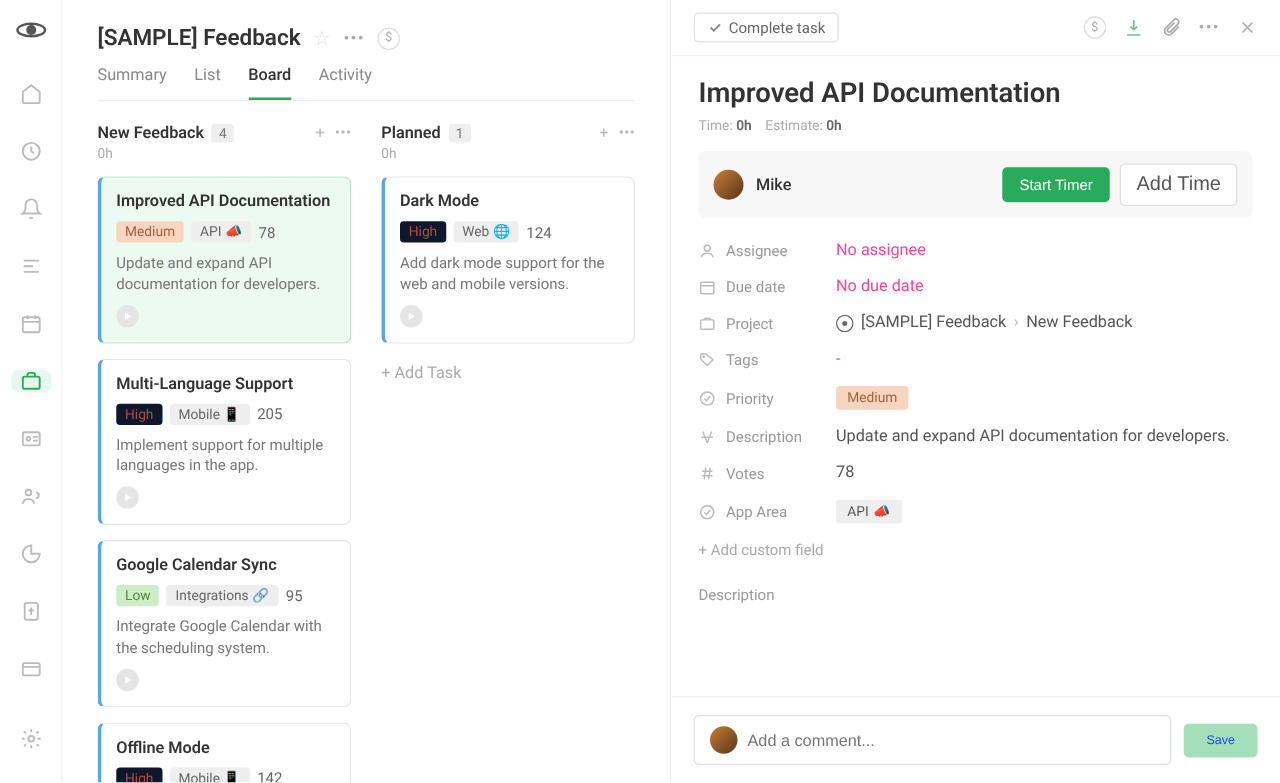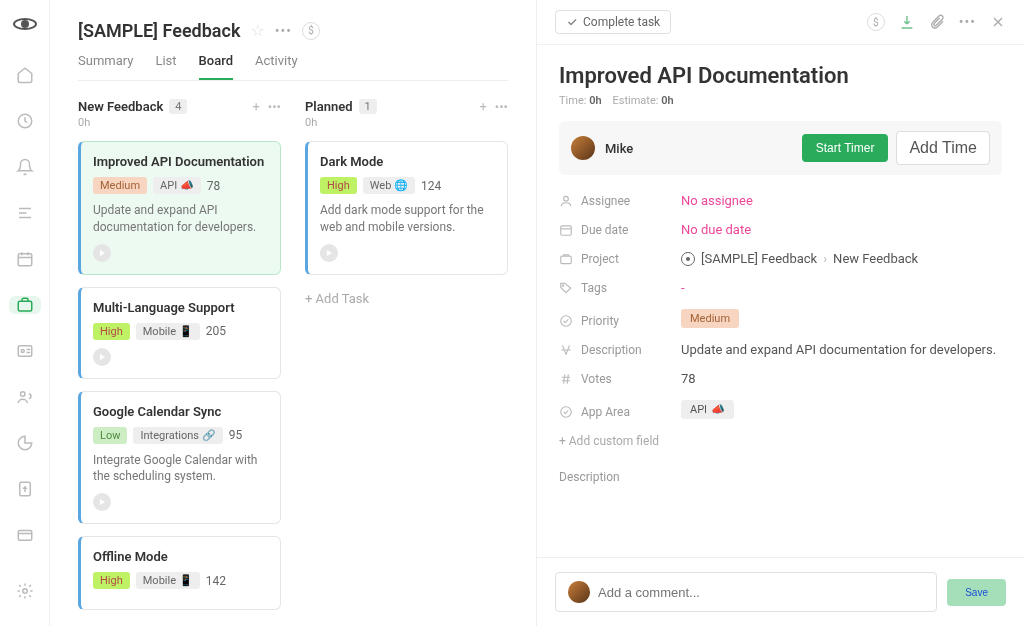--- a/index.html
+++ b/index.html
@@ -33,21 +33,21 @@
 .col-title { font-size: 13px; font-weight: 600; color: #333; }
 .col-count { background: #eee; color: #777; font-size: 11px; padding: 1px 6px; border-radius: 3px; margin-left: 6px; }
 .col-actions { margin-left: auto; display: flex; gap: 8px; color: #bbb; }
 .col-hours { font-size: 11px; color: #aaa; margin-bottom: 12px; }
 .card { border: 1px solid #e5e5e5; border-radius: 6px; padding: 12px; margin-bottom: 12px; border-left: 3px solid #5aa6e0; background: #fff; cursor: pointer; }
 .card.selected { background: #ecfaf1; border-color: #b8e6cb; border-left-color: #5aa6e0; }
 .card-title { font-size: 13px; font-weight: 600; color: #333; margin-bottom: 8px; }
 .card-tags { display: flex; gap: 6px; align-items: center; margin-bottom: 8px; flex-wrap: wrap; }
 .tag { font-size: 11px; padding: 2px 7px; border-radius: 3px; }
 .tag-medium { background: #f8d5c0; color: #a36236; }
-.tag-high { background: #bef264; color: #b24d45; }
+.tag-high { background: #0f172a; color: #b24d45; }
 .tag-low { background: #cdeec5; color: #4f8a3e; }
 .tag-gray { background: #eee; color: #666; display: inline-flex; align-items: center; gap: 3px; }
 .votes { font-size: 12px; color: #666; }
 .card-desc { font-size: 12px; color: #777; line-height: 1.4; margin-bottom: 8px; }
 .play-circle { width: 18px; height: 18px; border-radius: 50%; background: #e5e5e5; display: flex; align-items: center; justify-content: center; }
 .play-circle::after { content: ""; border-left: 5px solid #fff; border-top: 3px solid transparent; border-bottom: 3px solid transparent; margin-left: 1px; }
 .add-task { color: #aaa; font-size: 13px; cursor: pointer; padding: 4px 0; }
 
 
 .detail { position: absolute; left: 536px; top: 0; width: 488px; height: 626px; background: #fff; border-left: 1px solid #eee; display: flex; flex-direction: column; }
@@ -57,21 +57,21 @@
 .detail-top-actions > * { cursor: pointer; }
 .detail-body { padding: 18px 22px; flex: 1; overflow-y: auto; }
 .detail-title { font-size: 22px; font-weight: 600; color: #333; margin-bottom: 6px; }
 .time-line { font-size: 11px; color: #aaa; margin-bottom: 14px; }
 .time-line b { color: #666; font-weight: 600; }
 .user-row { background: #f7f7f7; border-radius: 6px; padding: 10px 12px; display: flex; align-items: center; margin-bottom: 18px; }
 .user-avatar { width: 24px; height: 24px; border-radius: 50%; background: linear-gradient(135deg, #c87f3a, #5a3418); margin-right: 10px; }
 .user-name { font-size: 13px; color: #333; font-weight: 500; }
 .start-timer { margin-left: auto; background: #2aab5c; color: #fff; border: none; border-radius: 4px; padding: 7px 14px; font-size: 12px; cursor: pointer; }
 .add-time { border: 1px solid #ddd; border-radius: 4px; padding: 7px 12px; font-size: 16px; color: #555; margin-left: 8px; cursor: pointer; background: #fff; }
-.field-row { display: flex; align-items: flex-end; margin-bottom: 14px; gap: 12px; }
+.field-row { display: flex; align-items: center; margin-bottom: 14px; }
 .field-label { width: 110px; color: #999; font-size: 12px; display: flex; align-items: center; gap: 8px; }
 .field-label svg { flex-shrink: 0; }
 .field-value { color: #555; font-size: 13px; }
 .field-value.muted { color: #ec4899; }
 .project-path { display: flex; align-items: center; gap: 6px; }
 .target-icon { width: 14px; height: 14px; border: 1.5px solid #666; border-radius: 50%; display: inline-flex; align-items: center; justify-content: center; }
 .target-icon::after { content: ""; width: 4px; height: 4px; border-radius: 50%; background: #666; }
 .priority-pill { background: #f8d5c0; color: #a36236; font-size: 11px; padding: 3px 9px; border-radius: 3px; display: inline-block; }
 .area-pill { background: #eee; color: #555; font-size: 11px; padding: 3px 9px; border-radius: 3px; display: inline-flex; align-items: center; gap: 4px; }
 .add-custom { color: #aaa; font-size: 12px; cursor: pointer; margin-bottom: 22px; display: inline-block; }
@@ -206,20 +206,21 @@
           <div class="card-desc">Update and expand API documentation for developers.</div>
           <div class="play-circle"></div>
         </div>
         <div class="card">
           <div class="card-title">Multi-Language Support</div>
           <div class="card-tags">
             <span class="tag tag-high">High</span>
             <span class="tag tag-gray">Mobile <span>📱</span></span>
             <span class="votes">205</span>
           </div>
+          <div class="card-desc">Implement support for multiple languages in the app.</div>
           <div class="play-circle"></div>
         </div>
         <div class="card">
           <div class="card-title">Google Calendar Sync</div>
           <div class="card-tags">
             <span class="tag tag-low">Low</span>
             <span class="tag tag-gray">Integrations <span>🔗</span></span>
             <span class="votes">95</span>
           </div>
           <div class="card-desc">Integrate Google Calendar with the scheduling system.</div>

